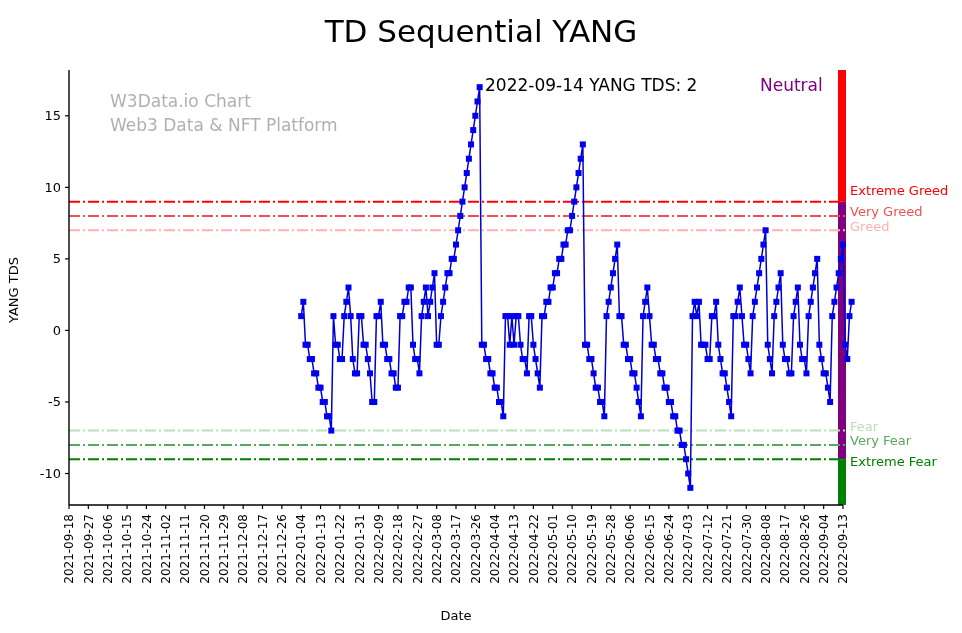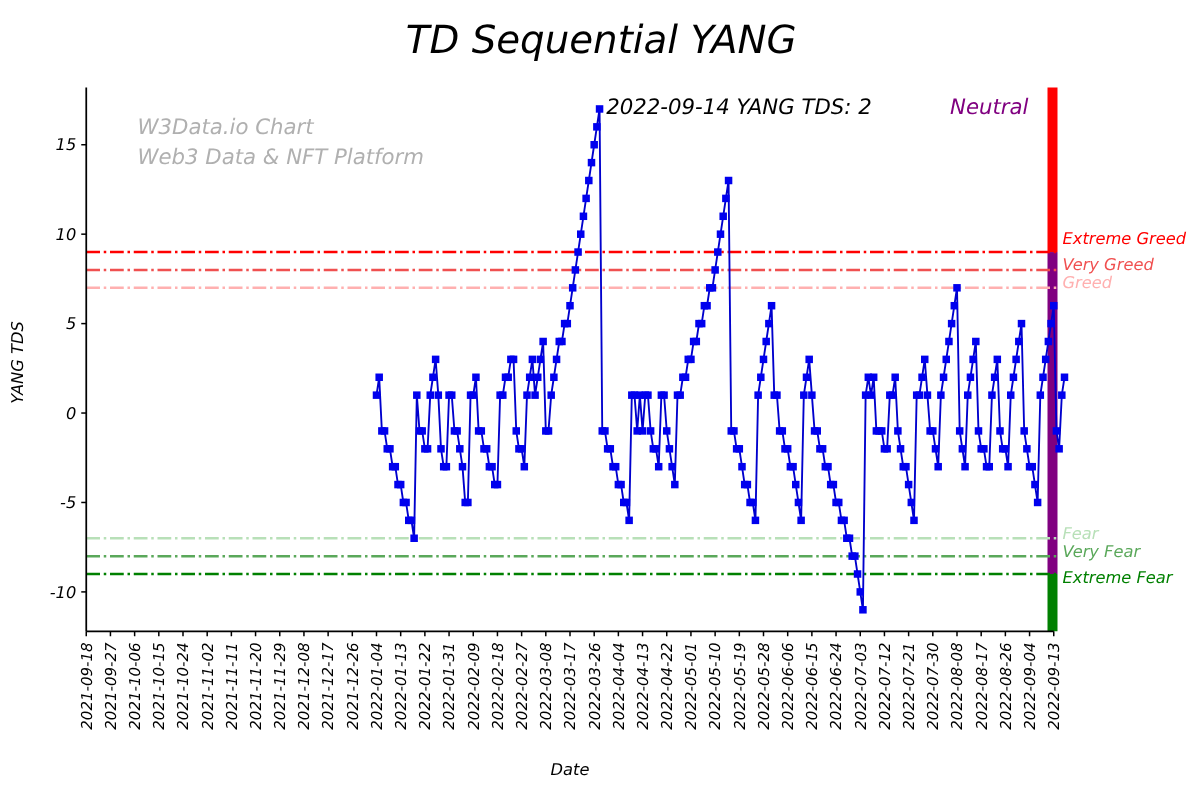--- a/index.html
+++ b/index.html
@@ -1,18 +1,18 @@
 <!DOCTYPE html>
 <html><head>
 <meta charset="utf-8">
 <style>
   html,body{margin:0;padding:0;background:#ffffff;}
   body{width:962px;height:633px;font-family:"DejaVu Sans","Liberation Sans",sans-serif;
        color:#000;overflow:hidden;position:relative;}
-  #chart-root{position:absolute;left:0;top:0;width:962px;height:633px;font-style:italic;}
+  #chart-root{position:absolute;left:0;top:0;width:962px;height:633px;}
   svg{display:block;}
   .title-text{font-size:31px;fill:#000;font-family:"DejaVu Sans","Liberation Sans",sans-serif;}
   .wm-text{font-size:17px;fill:#b0b0b0;font-family:"DejaVu Sans","Liberation Sans",sans-serif;}
   .ann-text{font-size:17px;fill:#000;font-family:"DejaVu Sans","Liberation Sans",sans-serif;}
   .ann-state{font-size:17px;fill:#800080;font-family:"DejaVu Sans","Liberation Sans",sans-serif;}
   .ytick{font-size:13px;fill:#000;font-family:"DejaVu Sans","Liberation Sans",sans-serif;}
   .xtick{font-size:12px;fill:#000;font-family:"DejaVu Sans","Liberation Sans",sans-serif;}
   .axlabel{font-size:13px;fill:#000;font-family:"DejaVu Sans","Liberation Sans",sans-serif;}
   .zlabel{font-size:13px;font-family:"DejaVu Sans","Liberation Sans",sans-serif;}
 </style>

